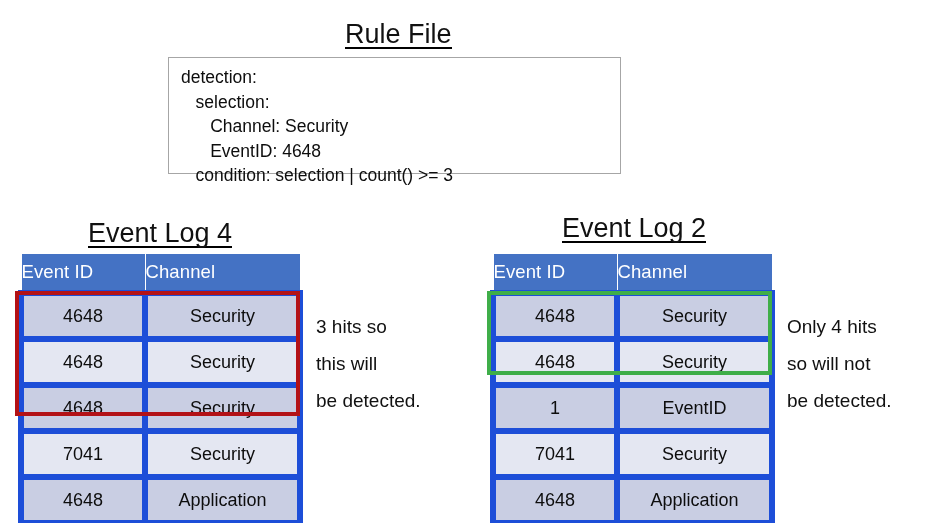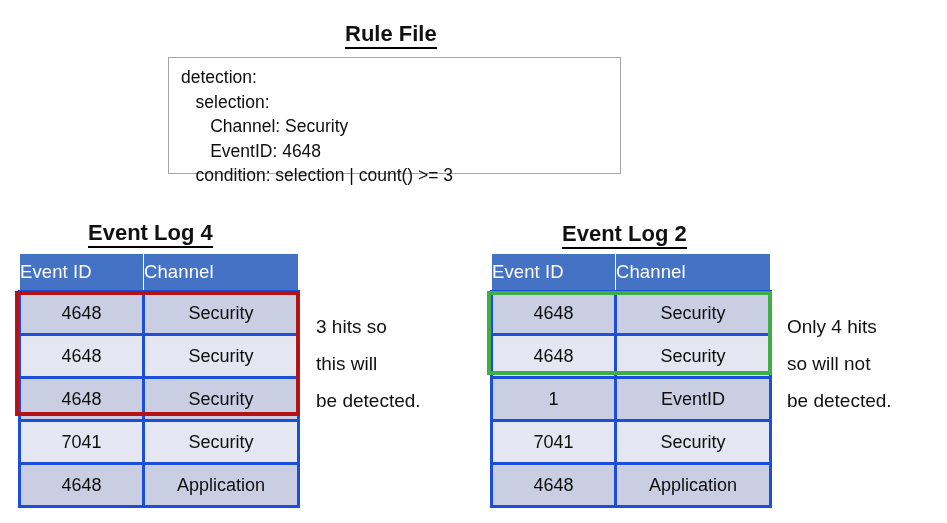--- a/index.html
+++ b/index.html
@@ -12,31 +12,31 @@
     height: 523px;
     position: relative;
     font-family: "Liberation Sans", sans-serif;
     color: #000000;
     overflow: hidden;
   }
 
   
   .section-title {
     position: absolute;
-    font-size: 22px;
-    font-weight: 700;
+    font-size: 27px;
+    font-weight: 400;
     color: #111111;
     white-space: nowrap;
     border-bottom: 2px solid #000000;
     padding-bottom: 1px;
     line-height: 24px;
   }
   #rule-file-title  { left: 345px; top: 22px; }
   #event-log-1-title { left: 88px;  top: 221px; }
-  #event-log-2-title { left: 562px; top: 222px; }
+  #event-log-2-title { left: 562px; top: 216px; }
 
   
   #rule-file-box {
     position: absolute;
     left: 168px;
     top: 57px;
     width: 453px;
     height: 117px;
     background: #ffffff;
     border: 1px solid #a6a6a6;
@@ -73,21 +73,21 @@
     font-size: 18.5px;
     height: 36px;
     text-align: left;
     border: 1px solid #ffffff;
     padding: 0;
     letter-spacing: 0.1px;
   }
   .log-table td {
     height: 40px;
     text-align: center;
-    border: 3px solid #1d4ed8;
+    border: 6px solid #1d4ed8;
     padding: 0;
     color: #0d0d0d;
     font-size: 18px;
     font-weight: 400;
   }
   .log-table tr.band-a td { background: #c9cee3; }
   .log-table tr.band-b td { background: #e4e7f2; }
 
   
   .highlight-box {

